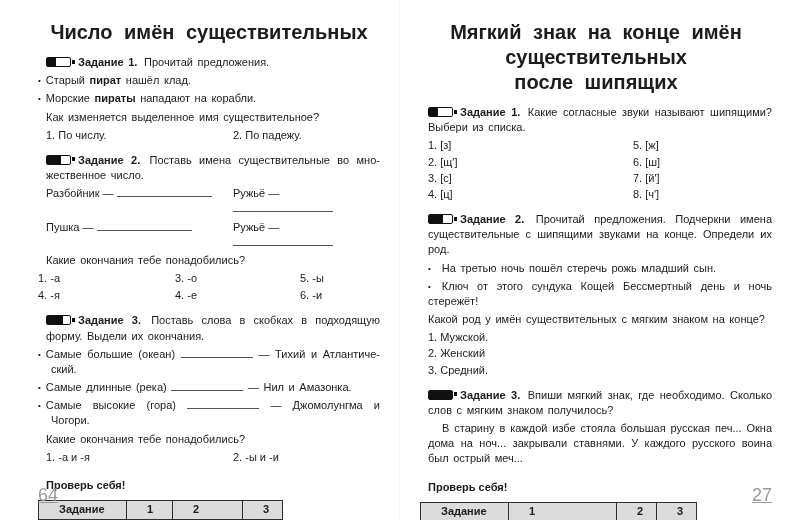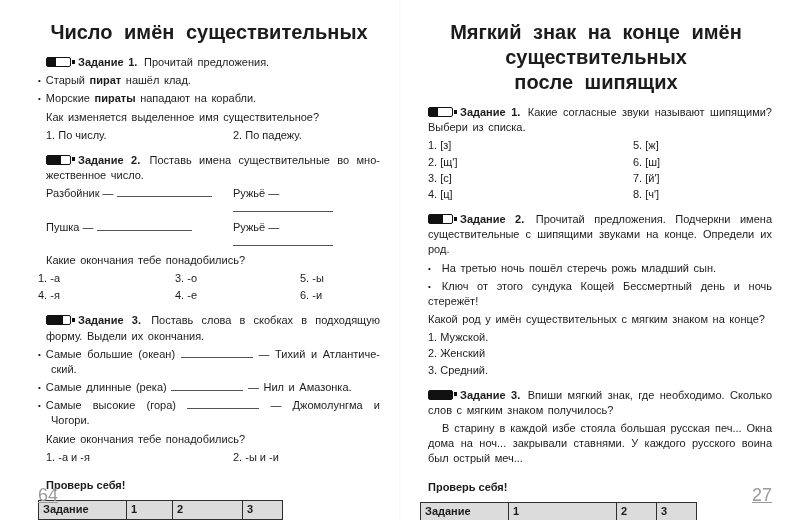--- a/index.html
+++ b/index.html
@@ -29,21 +29,21 @@
   .blank{display:inline-block;height:9px;border-bottom:1px solid #555;}
   .blank.w95{width:95px;} .blank.w100{width:100px;} .blank.w72{width:72px;}
   
   .opt2{display:flex;}
   .opt2 .o1{flex:0 0 187px;}
   .optgrid{display:grid;grid-template-columns:137px 125px auto;margin:2px 0;}
   .pr .opt2 .o1{flex:0 0 205px;}
   .optlist p{margin:1px 0;}
   .check{font-weight:bold;margin-top:13px;}
   table{border-collapse:collapse;margin-top:7px;font-size:11px;}
-  td{border:1.3px solid #2e2e2e;padding:1px 6px 2px 4px;height:16px;box-sizing:border-box;margin-top:16px;}
+  td{border:1.3px solid #2e2e2e;padding:1px 6px 2px 20px;height:16px;box-sizing:border-box;margin-top:16px;}
   tr.hrow td{background:#dcdcdc;font-weight:bold;}
   td.rl{font-weight:bold;}
   .tl td:nth-child(1){width:88px;} .tl td:nth-child(2){width:46px;} .tl td:nth-child(3){width:70px;} .tl td:nth-child(4){width:40px;}
   .tr2 td:nth-child(1){width:88px;} .tr2 td:nth-child(2){width:108px;} .tr2 td:nth-child(3){width:40px;} .tr2 td:nth-child(4){width:40px;}
   .pnum{position:absolute;bottom:12px;font-size:18px;color:#9a9a9a;text-decoration:underline;}
   .pl .pnum{left:38px;} .pr .pnum{right:28px;}
   .indent{text-indent:14px;}
 </style>
 </head>
 <body>

